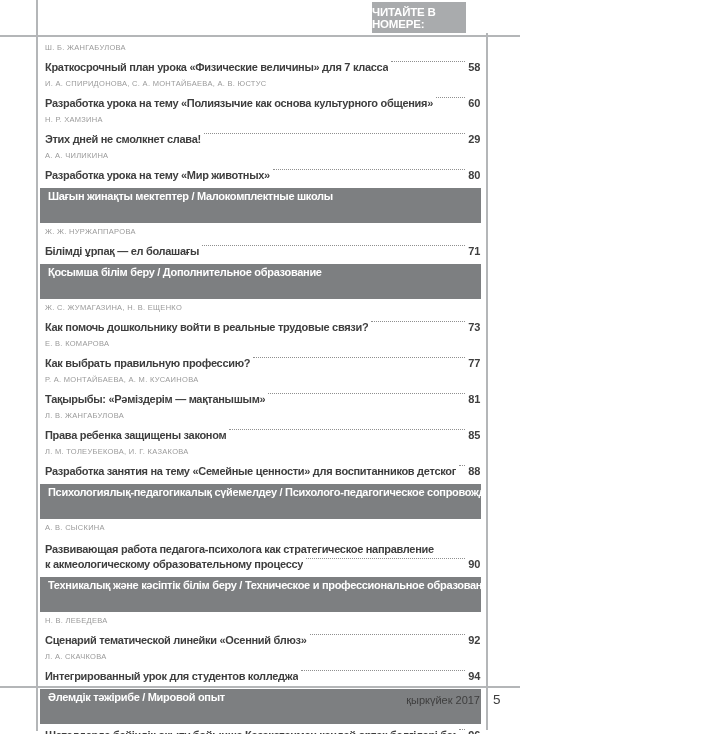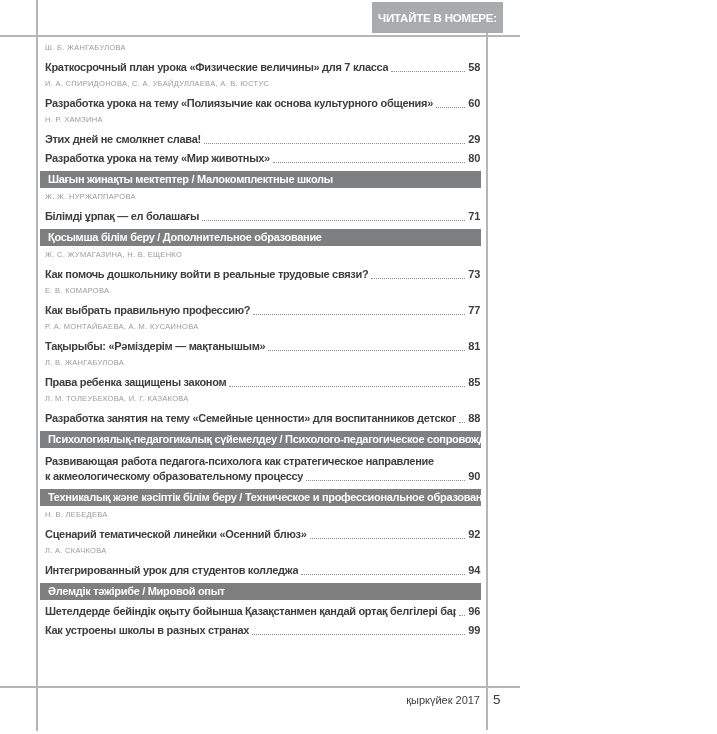--- a/index.html
+++ b/index.html
@@ -17,52 +17,52 @@
     position:relative;
     overflow:hidden;
   }
   .rule{position:absolute;background:var(--rule);}
   .v-left{left:36px;top:0;width:2px;height:731px;}
   .v-right{left:486px;top:33px;width:2px;height:697px;}
   .h-top{left:0;top:35px;width:520px;height:2px;}
   .h-bottom{left:0;top:686px;width:520px;height:2px;}
 
   .badge{
-    position:absolute;left:372px;top:2px;width:131px;height:31px;
+    position:absolute;left:372px;top:2px;width:94px;height:31px;
     background:var(--badge-bg);color:#ffffff;
     font-size:11.5px;font-weight:bold;letter-spacing:-0.2px;
     display:flex;align-items:center;justify-content:center;
   }
 
   .content{
     position:absolute;left:45px;top:36px;width:435px;padding-top:8px;
   }
   .entry{margin-bottom:6px;}
   .authors{
     font-size:7.5px;line-height:8px;margin-bottom:9px;
     color:var(--author);letter-spacing:0.3px;
   }
   .title-row{
-    display:flex;align-items:flex-end;
+    display:flex;
     font-size:11px;line-height:13px;font-weight:bold;
     color:var(--title);letter-spacing:-0.3px;white-space:nowrap;
   }
   .title-row .t{flex:0 1 auto;overflow:hidden;}
   .leader{
     flex:1 1 6px;min-width:6px;
     border-bottom:1px dotted #8f8f8f;
     margin:0 3px 2px 3px;height:1px;
   }
   .pagenum{flex:0 0 auto;}
   .title-pre{
     font-size:11px;line-height:17px;font-weight:bold;
     color:var(--title);letter-spacing:-0.3px;white-space:nowrap;
   }
   .section-bar{
-    margin:3px 0 5px -5px;width:441px;height:17px;line-height:17px;
+    margin:3px 0 5px -5px;width:441px;height:35px;line-height:17px;
     background:var(--bar-bg);color:#ffffff;
     font-size:11px;font-weight:bold;letter-spacing:-0.3px;
     padding-left:8px;white-space:nowrap;overflow:hidden;
   }
   .footer-issue{
     position:absolute;top:694px;left:280px;width:200px;text-align:right;
     font-size:11px;color:var(--title);
   }
   .footer-page{
     position:absolute;top:692px;left:493px;
@@ -84,36 +84,37 @@
 <div class="content" id="toc-list">
     <div class="entry">
       <div class="authors">Ш. Б. ЖАНГАБУЛОВА</div>
       <div class="title-row">
         <span class="t">Краткосрочный план урока «Физические величины» для 7 класса</span>
         <span class="leader"></span>
         <span class="pagenum">58</span>
       </div>
     </div>
     <div class="entry">
-      <div class="authors">И. А. СПИРИДОНОВА, С. А. УБАЙДУЛЛАЕВА, А. В. ЮСТУС</div>
+      <div class="authors">И. А. СПИРИДОНОВА, С. А. МОНТАЙБАЕВА, А. В. ЮСТУС</div>
       <div class="title-row">
         <span class="t">Разработка урока на тему «Полиязычие как основа культурного общения»</span>
         <span class="leader"></span>
         <span class="pagenum">60</span>
       </div>
     </div>
     <div class="entry">
       <div class="authors">Н. Р. ХАМЗИНА</div>
       <div class="title-row">
         <span class="t">Этих дней не смолкнет слава!</span>
         <span class="leader"></span>
         <span class="pagenum">29</span>
       </div>
     </div>
     <div class="entry">
+      <div class="authors">А. А. ЧИЛИКИНА</div>
       <div class="title-row">
         <span class="t">Разработка урока на тему «Мир животных»</span>
         <span class="leader"></span>
         <span class="pagenum">80</span>
       </div>
     </div>
     <div class="section-bar">Шағын жинақты мектептер / Малокомплектные школы</div>
     <div class="entry">
       <div class="authors">Ж. Ж. НУРЖАППАРОВА</div>
       <div class="title-row">
@@ -158,20 +159,21 @@
     <div class="entry">
       <div class="authors">Л. М. ТОЛЕУБЕКОВА, И. Г. КАЗАКОВА</div>
       <div class="title-row">
         <span class="t">Разработка занятия на тему «Семейные ценности» для воспитанников детского дома</span>
         <span class="leader"></span>
         <span class="pagenum">88</span>
       </div>
     </div>
     <div class="section-bar">Психологиялық-педагогикалық сүйемелдеу / Психолого-педагогическое сопровождение</div>
     <div class="entry">
+      <div class="authors">А. В. СЫСКИНА</div>
       <div class="title-pre">Развивающая работа педагога-психолога как стратегическое направление</div>
       <div class="title-row">
         <span class="t">к акмеологическому образовательному процессу</span>
         <span class="leader"></span>
         <span class="pagenum">90</span>
       </div>
     </div>
     <div class="section-bar">Техникалық және кәсіптік білім беру / Техническое и профессиональное образование</div>
     <div class="entry">
       <div class="authors">Н. В. ЛЕБЕДЕВА</div>

